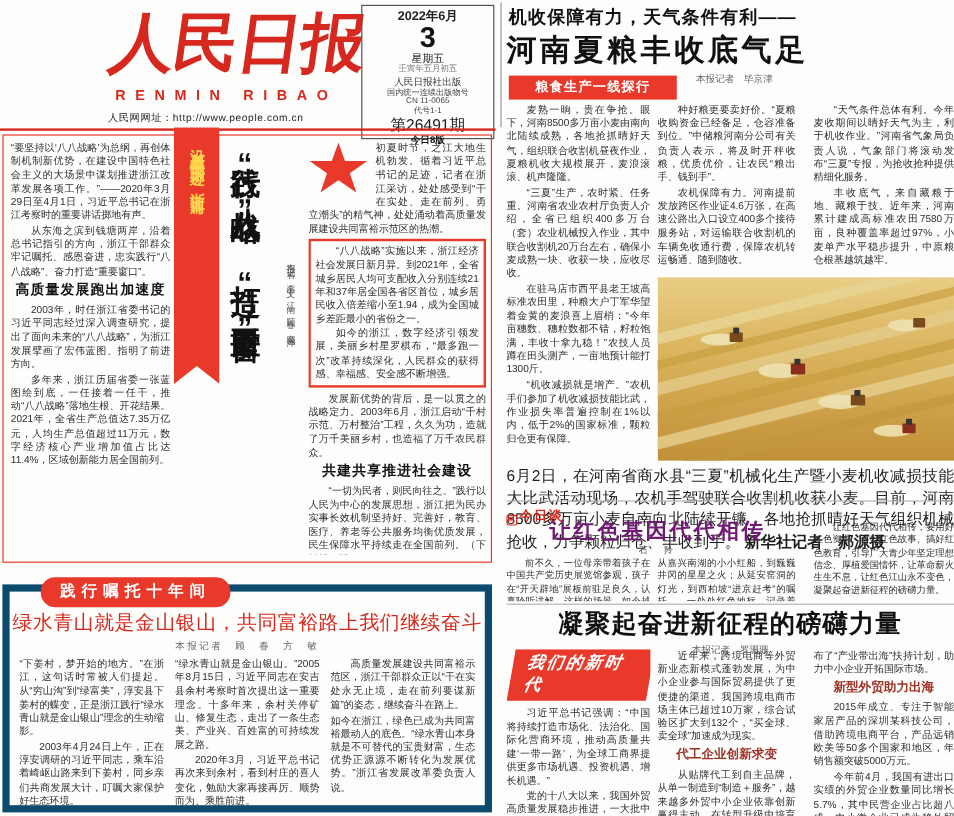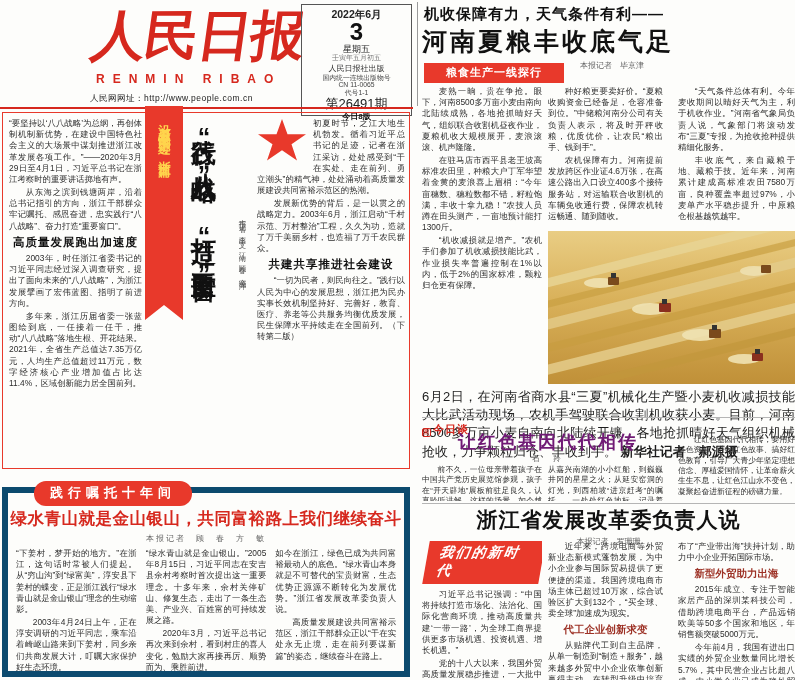--- a/index.html
+++ b/index.html
@@ -89,21 +89,21 @@
   .zb { position:absolute; left:254px; top:5px; width:148px; height:344px; overflow:hidden; }
   .star { float:left; width:50px; height:46px; background:#e8392b; margin:1px 6px 2px 0;
           clip-path:polygon(50% 0,61% 33%,98% 33%,69% 55%,80% 90%,50% 68%,20% 90%,31% 55%,2% 33%,39% 33%); }
   .highlight { border:2.5px solid #e8392b; padding:3px 4px; margin:3px 0 4px; }
   .highlight .p { margin-bottom:1px; }
 
   
   #decbox { position:absolute; left:2px; top:487px; width:408px; height:190px; border:6px solid #0c4a6e; }
   .d-badge { position:absolute; left:26px; top:-12px; background:#e8392b; color:#fff; font-size:13px; font-weight:bold;
              padding:3px 16px 4px; border-radius:12px; letter-spacing:5px; }
-  .d-headline { margin-top:15px; text-align:center; color:#d6281e; font-size:16.5px; font-weight:bold; letter-spacing:0.5px; }
+  .d-headline { margin-top:15px; text-align:center; color:#d6281e; font-size:16.5px; font-weight:normal; letter-spacing:0.5px; }
   .d-byline { text-align:center; font-size:8px; color:#666; margin:3px 0 4px; letter-spacing:2px; }
   .d-cols { display:flex; gap:9px; padding:0 8px; height:128px; overflow:hidden; }
   .d-col { flex:1; overflow:hidden; }
 </style>
 </head>
 <body>
 
 <div id="page">
 
   <div class="logo">人民日报</div>
@@ -127,20 +127,21 @@
   <div class="redrule"></div>
 
   <div id="henan">
     <div class="h-kicker">机收保障有力，天气条件有利——</div>
     <div class="h-headline">河南夏粮丰收底气足</div>
     <div class="h-byline">本报记者　毕京津</div>
     <div class="badge-grain">粮食生产一线探行</div>
 
     <div class="col h-c1">
       <p class="p">麦熟一晌，贵在争抢。眼下，河南8500多万亩小麦由南向北陆续成熟，各地抢抓晴好天气，组织联合收割机昼夜作业，夏粮机收大规模展开，麦浪滚滚、机声隆隆。</p>
+      <p class="p">“三夏”生产，农时紧、任务重。河南省农业农村厅负责人介绍，全省已组织400多万台（套）农业机械投入作业，其中联合收割机20万台左右，确保小麦成熟一块、收获一块，应收尽收。</p>
       <p class="p">在驻马店市西平县老王坡高标准农田里，种粮大户丁军华望着金黄的麦浪喜上眉梢：“今年亩穗数、穗粒数都不错，籽粒饱满，丰收十拿九稳！”农技人员蹲在田头测产，一亩地预计能打1300斤。</p>
       <p class="p">“机收减损就是增产。”农机手们参加了机收减损技能比武，作业损失率普遍控制在1%以内，低于2%的国家标准，颗粒归仓更有保障。</p>
     </div>
     <div class="col h-c2">
       <p class="p">种好粮更要卖好价。“夏粮收购资金已经备足，仓容准备到位。”中储粮河南分公司有关负责人表示，将及时开秤收粮，优质优价，让农民“粮出手、钱到手”。</p>
       <p class="p">农机保障有力。河南提前发放跨区作业证4.6万张，在高速公路出入口设立400多个接待服务站，对运输联合收割机的车辆免收通行费，保障农机转运畅通、随到随收。</p>
     </div>
     <div class="col h-c3">
       <p class="p">“天气条件总体有利。今年麦收期间以晴好天气为主，利于机收作业。”河南省气象局负责人说，气象部门将滚动发布“三夏”专报，为抢收抢种提供精细化服务。</p>
       <p class="p">丰收底气，来自藏粮于地、藏粮于技。近年来，河南累计建成高标准农田7580万亩，良种覆盖率超过97%，小麦单产水平稳步提升，中原粮仓根基越筑越牢。</p>
@@ -204,21 +205,21 @@
       <p class="p p-noind">从嘉兴南湖的小小红船，到巍巍井冈的星星之火；从延安窑洞的灯光，到西柏坡“进京赶考”的嘱托……一处处红色地标，记录着共产党人的初心使命，砥砺着奋斗者的脚步。</p>
     </div>
     <div class="col tt-c3">
       <p class="p">让红色基因代代相传，要用好红色资源、讲好红色故事、搞好红色教育，引导广大青少年坚定理想信念、厚植爱国情怀，让革命薪火生生不息，让红色江山永不变色，凝聚起奋进新征程的磅礴力量。</p>
     </div>
   </div>
 
   <div class="hdiv" style="top:503px"></div>
 
   <div id="trade">
-    <div class="t-headline">浙江省发展改革委负责人说</div>
+    <div class="t-headline">凝聚起奋进新征程的磅礴力量</div>
     <div class="t-byline">本报记者　罗珊珊</div>
 
     <div class="col t-c1">
       <div class="badge-era">我们的新时代</div>
       <p class="p">习近平总书记强调：“中国将持续打造市场化、法治化、国际化营商环境，推动高质量共建‘一带一路’，为全球工商界提供更多市场机遇、投资机遇、增长机遇。”</p>
       <p class="p">党的十八大以来，我国外贸高质量发展稳步推进，一大批中小企业勇立潮头、开拓进取，依托超大规模市场和完备产业体系，在国际市场上闯出了一片新天地。</p>
     </div>
     <div class="col t-c2">
       <p class="p">近年来，跨境电商等外贸新业态新模式蓬勃发展，为中小企业参与国际贸易提供了更便捷的渠道。我国跨境电商市场主体已超过10万家，综合试验区扩大到132个，“买全球、卖全球”加速成为现实。</p>
       <p class="p t-subhead">代工企业创新求变</p>
@@ -244,39 +245,43 @@
     <div class="ribbon">
       <span>沿着总书记的足迹·浙江篇</span>
     </div>
 
     <div class="vtitle">践行“八八战略”　打造“重要窗口”</div>
     <div class="vbyline">本报记者　李中文　江南　顾春　窦瀚洋</div>
 
     <div class="zb">
       <div class="star"></div>
       <p class="p p-noind">初夏时节，之江大地生机勃发。循着习近平总书记的足迹，记者在浙江采访，处处感受到“干在实处、走在前列、勇立潮头”的精气神，处处涌动着高质量发展建设共同富裕示范区的热潮。</p>
+      <div class="highlight">
+        <p class="p">“八八战略”实施以来，浙江经济社会发展日新月异。到2021年，全省城乡居民人均可支配收入分别连续21年和37年居全国各省区首位，城乡居民收入倍差缩小至1.94，成为全国城乡差距最小的省份之一。</p>
+        <p class="p">如今的浙江，数字经济引领发展，美丽乡村星罗棋布，“最多跑一次”改革持续深化，人民群众的获得感、幸福感、安全感不断增强。</p>
+      </div>
       <p class="p">发展新优势的背后，是一以贯之的战略定力。2003年6月，浙江启动“千村示范、万村整治”工程，久久为功，造就了万千美丽乡村，也造福了万千农民群众。</p>
       <p class="p box-subhead">共建共享推进社会建设</p>
       <p class="p">“一切为民者，则民向往之。”践行以人民为中心的发展思想，浙江把为民办实事长效机制坚持好、完善好，教育、医疗、养老等公共服务均衡优质发展，民生保障水平持续走在全国前列。（下转第二版）</p>
     </div>
   </div>
 
   <div id="decbox">
     <div class="d-badge">践行嘱托十年间</div>
     <div class="d-headline">绿水青山就是金山银山，共同富裕路上我们继续奋斗</div>
     <div class="d-byline">本报记者　顾　春　方　敏</div>
     <div class="d-cols">
       <div class="d-col">
         <p class="p p-noind">“下姜村，梦开始的地方。”在浙江，这句话时常被人们提起。从“穷山沟”到“绿富美”，淳安县下姜村的蝶变，正是浙江践行“绿水青山就是金山银山”理念的生动缩影。</p>
         <p class="p">2003年4月24日上午，正在淳安调研的习近平同志，乘车沿着崎岖山路来到下姜村，同乡亲们共商发展大计，叮嘱大家保护好生态环境。</p>
       </div>
       <div class="d-col">
         <p class="p p-noind">“绿水青山就是金山银山。”2005年8月15日，习近平同志在安吉县余村考察时首次提出这一重要理念。十多年来，余村关停矿山、修复生态，走出了一条生态美、产业兴、百姓富的可持续发展之路。</p>
         <p class="p">2020年3月，习近平总书记再次来到余村，看到村庄的喜人变化，勉励大家再接再厉、顺势而为、乘胜前进。</p>
       </div>
       <div class="d-col">
+        <p class="p">高质量发展建设共同富裕示范区，浙江干部群众正以“干在实处永无止境，走在前列要谋新篇”的姿态，继续奋斗在路上。</p>
         <p class="p p-noind">如今在浙江，绿色已成为共同富裕最动人的底色。“绿水青山本身就是不可替代的宝贵财富，生态优势正源源不断转化为发展优势。”浙江省发展改革委负责人说。</p>
-        <p class="p">高质量发展建设共同富裕示范区，浙江干部群众正以“干在实处永无止境，走在前列要谋新篇”的姿态，继续奋斗在路上。</p>
       </div>
     </div>
   </div>
 
 </div>
 
 </body></html>

